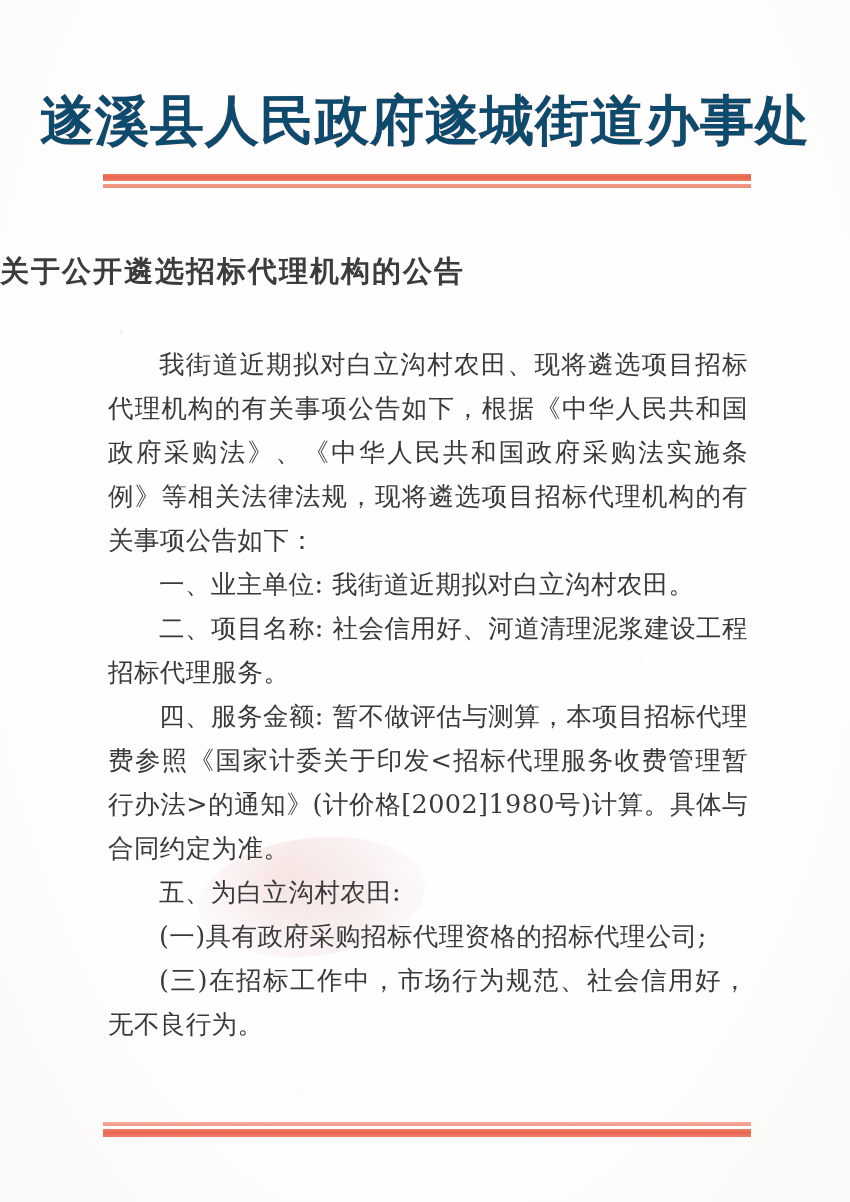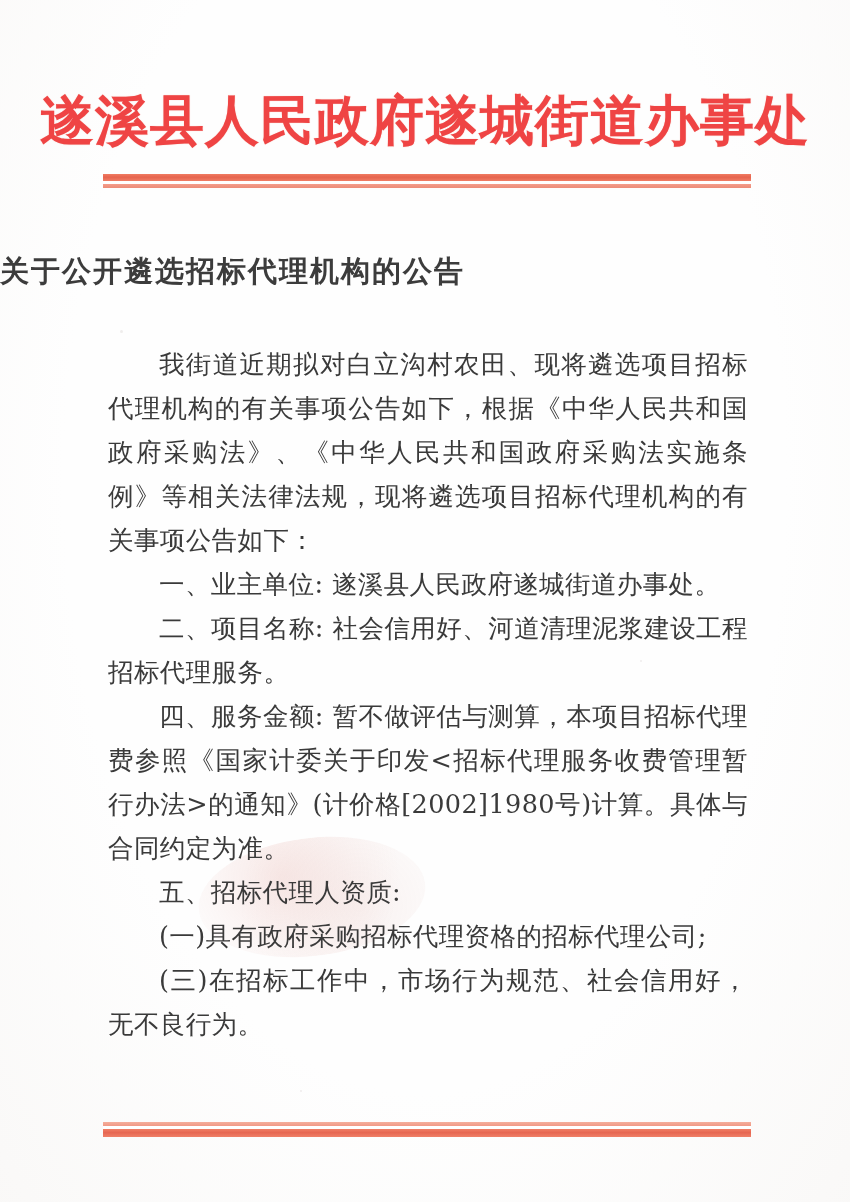--- a/index.html
+++ b/index.html
@@ -36,21 +36,21 @@
     width: 850px;
     text-align: center;
   }
 
   .masthead-title {
     font-family: "DejaVu Serif", "Liberation Serif", serif;
     font-weight: 700;
     font-size: 54px;
     line-height: 1.05;
     letter-spacing: 1px;
-    color: #ef4444;
+    color: #0c4a6e;
     white-space: nowrap;
     text-shadow: 0 0 1px rgba(228, 86, 63, 0.45);
   }
 
   
   .rule-header {
     position: absolute;
     left: 103px;
     top: 174px;
     width: 648px;
@@ -167,24 +167,24 @@
     <div class="bar-gap"></div>
     <div class="bar-thin"></div>
   </div>
 
   <div class="doc-title">关于公开遴选招标代理机构的公告</div>
 
   <div class="seal-ghost"></div>
 
   <div class="body-text">
     <p class="para">我街道近期拟对白立沟村农田、现将遴选项目招标代理机构的有关事项公告如下，根据《中华人民共和国政府采购法》、《中华人民共和国政府采购法实施条例》等相关法律法规，现将遴选项目招标代理机构的有关事项公告如下：</p>
-    <p class="para">一、业主单位: 遂溪县人民政府遂城街道办事处。</p>
+    <p class="para">一、业主单位: 我街道近期拟对白立沟村农田。</p>
     <p class="para">二、项目名称: 社会信用好、河道清理泥浆建设工程招标代理服务。</p>
     <p class="para">四、服务金额: 暂不做评估与测算，本项目招标代理费参照《国家计委关于印发&lt;招标代理服务收费管理暂行办法&gt;的通知》(计价格[2002]1980号)计算。具体与合同约定为准。</p>
-    <p class="para">五、招标代理人资质:</p>
+    <p class="para">五、为白立沟村农田:</p>
     <p class="para no-indent">(一)具有政府采购招标代理资格的招标代理公司;</p>
     <p class="para no-indent">(三)在招标工作中，市场行为规范、社会信用好，无不良行为。</p>
   </div>
 
   <div class="rule-footer">
     <div class="bar-thin"></div>
     <div class="bar-gap"></div>
     <div class="bar-thick"></div>
   </div>
 

